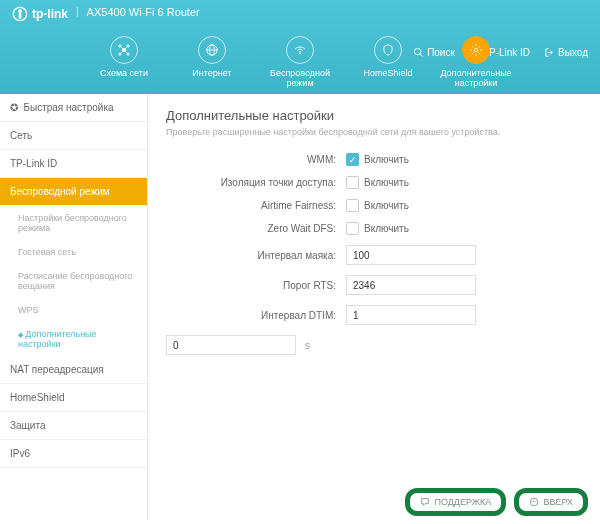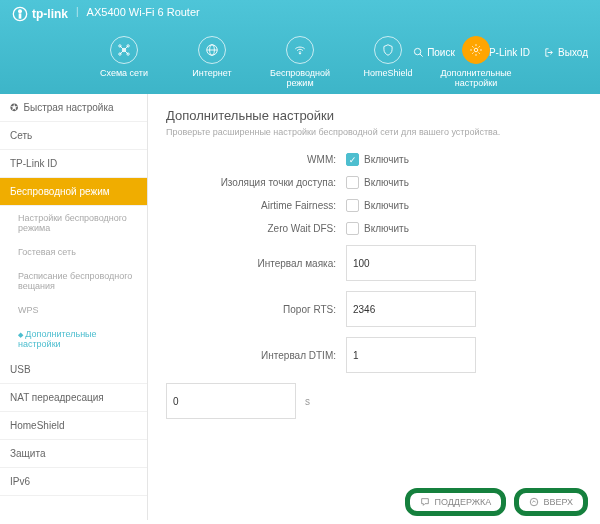--- a/index.html
+++ b/index.html
@@ -33,21 +33,21 @@
 .page-title { font-size: 13px; color: #555; margin-bottom: 4px; }
 .page-desc { font-size: 9px; color: #aaa; margin-bottom: 16px; }
 
 .form-row { display: flex; align-items: center; margin-bottom: 10px; }
 .form-label { width: 180px; text-align: right; padding-right: 10px; font-size: 10px; color: #666; }
 .form-control { display: flex; align-items: center; gap: 5px; }
 .checkbox { width: 13px; height: 13px; border: 1px solid #ccc; border-radius: 2px; display: inline-flex; align-items: center; justify-content: center; cursor: pointer; }
 .checkbox.checked { background: #4dbecf; border-color: #4dbecf; }
 .checkbox.checked::after { content: "✓"; color: #fff; font-size: 9px; }
 .check-label { font-size: 10px; color: #666; }
-.text-input { width: 130px; height: 36px; border: 1px solid #ddd; padding: 0 6px; font-size: 10px; color: #333; }
+.text-input { width: 130px; height: 20px; border: 1px solid #ddd; padding: 0 6px; font-size: 10px; color: #333; }
 .unit { font-size: 10px; color: #999; margin-left: 4px; }
 
 .footer { position: fixed; bottom: 8px; right: 12px; display: flex; gap: 8px; }
 .foot-btn { border: 5px solid #15803d; border-radius: 12px; padding: 4px 10px; font-size: 9px; color: #888; background: #fff; cursor: pointer; display: flex; align-items: center; gap: 4px; }
 .foot-btn svg { width: 10px; height: 10px; }
 </style>
 </head>
 <body>
 
 <div class="header">
@@ -148,21 +148,20 @@
         <span>Быстрая настройка</span>
       </div>
     <div class="side-item">Сеть</div>
     <div class="side-item">TP-Link ID</div>
     <div class="side-item active">Беспроводной режим</div>
     <div class="side-sub">Настройки беспроводного режима</div>
     <div class="side-sub">Гостевая сеть</div>
     <div class="side-sub">Расписание беспроводного вещания</div>
     <div class="side-sub">WPS</div>
     <div class="side-sub active">Дополнительные настройки</div>
-    <div class="side-item">USB</div>
     <div class="side-item">NAT переадресация</div>
     <div class="side-item">HomeShield</div>
     <div class="side-item">Защита</div>
     <div class="side-item">IPv6</div>
 
   </div>
 
   <div class="content">
     <div class="page-title">Дополнительные настройки</div>
     <div class="page-desc">Проверьте расширенные настройки беспроводной сети для вашего устройства.</div>

